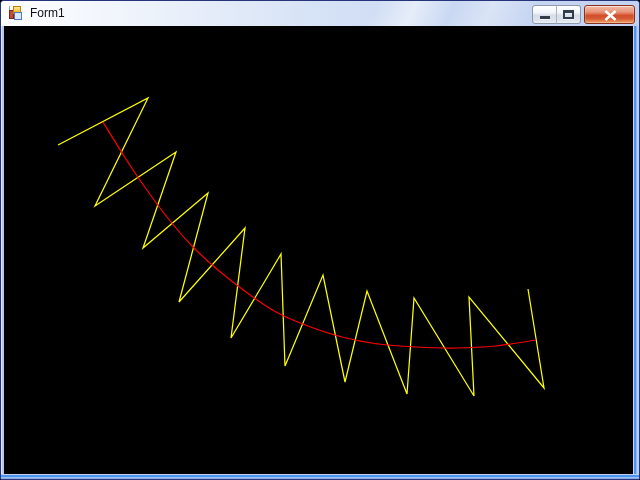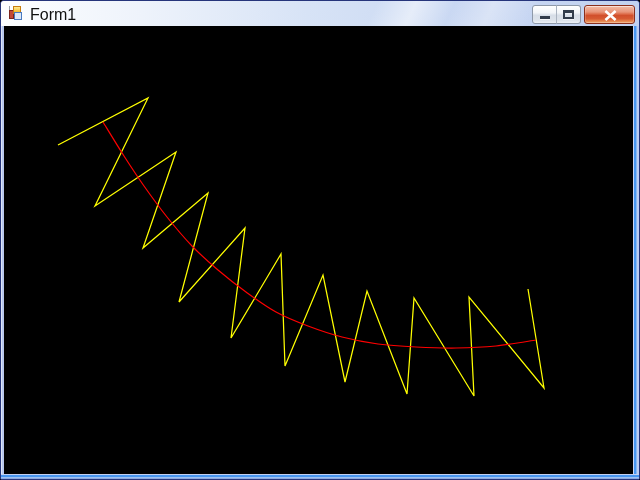--- a/index.html
+++ b/index.html
@@ -17,21 +17,21 @@
               cursor:default; }
   .appicon { position:absolute; left:7px; top:4px; width:16px; height:16px; }
   .appicon .frame { position:absolute; left:1px; top:1px; width:13px; height:13px;
                     border-left:1px solid #9aa0a8; border-bottom:1px solid #9aa0a8; }
   .appicon .redrect { position:absolute; left:1px; top:5px; width:5px; height:9px;
                       background:#c24a38; border:1px solid #7c241c; }
   .appicon .yellowsq { position:absolute; left:5px; top:1px; width:8px; height:8px;
                        background:linear-gradient(#ffe98c,#f2b11d); border:1px solid #c87d10; }
   .appicon .bluesq { position:absolute; left:6px; top:7px; width:8px; height:8px;
                      background:#dce8f8; border:1px solid #4a7ac0; }
-  .title { position:absolute; left:29px; top:5px; font-size:16px; color:#101010; }
+  .title { position:absolute; left:29px; top:5px; font-size:12px; color:#101010; }
   .controls { position:absolute; top:4px; left:531px; height:19px; }
   .btn { position:absolute; top:0; height:19px; }
   .btn.minmax { background:linear-gradient(to bottom,#ffffff 0%,#f2f5f9 40%,#dfe5ed 50%,#d7dee8 55%,#dde3eb 85%,#eef2f7 100%);
                 border:1px solid #8e99a9; box-shadow: inset 0 1px 0 rgba(255,255,255,.8); }
   .btn.min { left:0; width:25px; border-radius:3px 0 0 3px; }
   .btn.max { left:24px; width:25px; border-radius:0 3px 3px 0; border-left:1px solid #aab3c0; }
   .btn.close { left:52px; width:51px;
                background:linear-gradient(to bottom,#f3bca8 0%,#e8957a 35%,#dd6a48 48%,#d14f2c 56%,#d65a33 75%,#e98f56 92%,#f2b387 100%);
                border:1px solid #8a2f1d; border-radius:3px;
                box-shadow: inset 0 1px 0 rgba(255,255,255,.45), inset 0 0 0 1px rgba(255,255,255,.18); }

